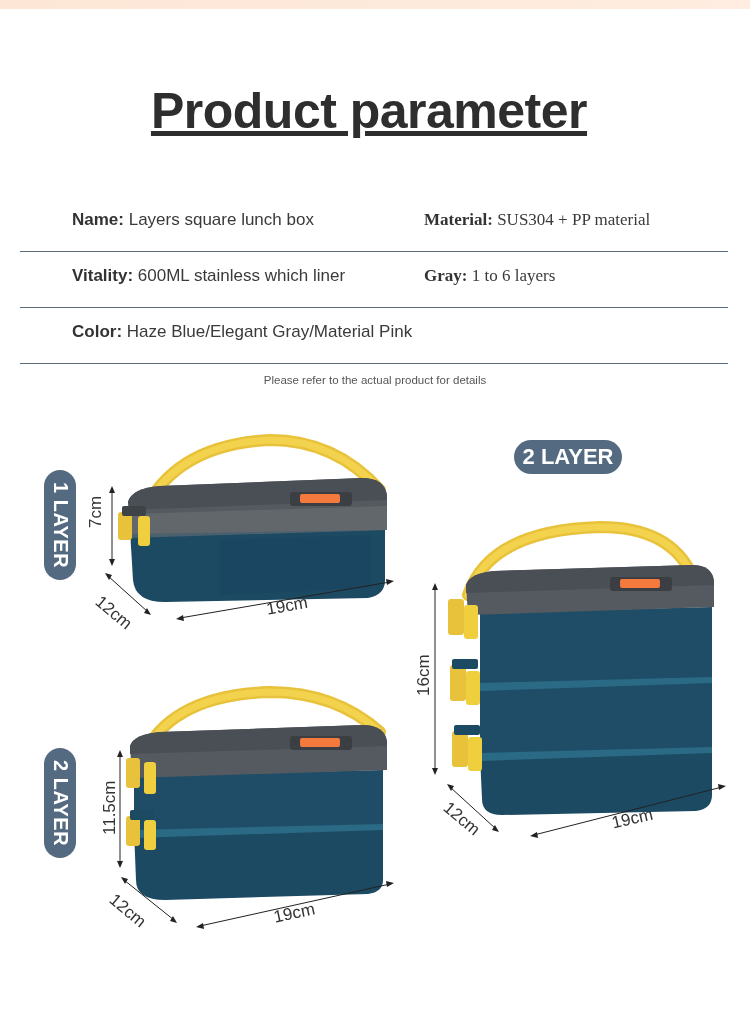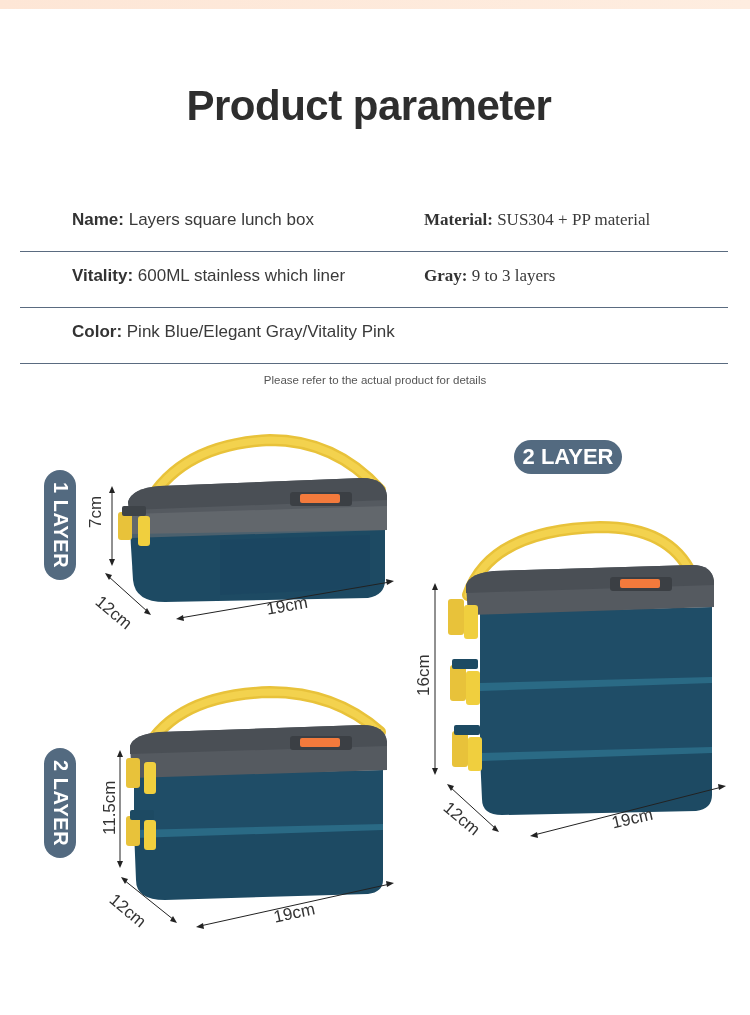--- a/index.html
+++ b/index.html
@@ -1,19 +1,19 @@
 <!DOCTYPE html>
 <html><head>
 <meta charset="utf-8">
 <style>
   * { box-sizing: border-box; margin: 0; padding: 0; }
   html, body { width: 750px; height: 1015px; background: #ffffff; overflow: hidden; }
   body { position: relative; font-family: "Liberation Sans", "DejaVu Sans", sans-serif; color: #333; }
   .top-band { position: absolute; left: 0; top: 0; width: 750px; height: 9px; background: linear-gradient(90deg,#fde6d6,#feede0); }
-  .title { position: absolute; left: 0; top: 82px; width: 738px; text-align: center; font-size: 42px; font-weight: bold; color: #2e2e2e; letter-spacing: -0.5px; }
+  .title { position: absolute; left: 0; top: 82px; width: 738px; text-align: center; font-size: 50px; font-weight: bold; color: #2e2e2e; letter-spacing: -0.5px; text-decoration: underline; }
   .spec-table { position: absolute; left: 20px; top: 196px; width: 708px; }
   .spec-row { position: relative; height: 56px; border-bottom: 1.5px solid #5a6b80; }
   .spec-row:last-child { border-bottom: 1.5px solid #5a6b80; }
   .spec-cell { position: absolute; top: 14px; font-size: 17px; color: #3a3a3a; white-space: nowrap; }
   .spec-cell.left { left: 16px; margin-left: 36px; }
   .spec-cell.right { left: 404px; font-family: Liberation Serif, serif; }
   .spec-label { font-weight: bold; color: #333; }
   .note { position: absolute; left: 0; top: 374px; width: 750px; text-align: center; font-size: 11.5px; line-height: 12px; color: #555; }
   .pill-v { position: absolute; width: 32px; background: #536a80; border-radius: 16px; display: flex; align-items: center; justify-content: center; }
   .pill-v span { writing-mode: vertical-rl; color: #fff; font-weight: bold; font-size: 20px; letter-spacing: 0.5px; }
@@ -28,24 +28,24 @@
 
 <h1 class="title">Product parameter</h1>
 
 <div class="spec-table">
   <div class="spec-row">
     <div class="spec-cell left"><span class="spec-label">Name:</span><span> Layers square lunch box</span></div>
     <div class="spec-cell right"><span class="spec-label">Material:</span><span> SUS304 + PP material</span></div>
   </div>
   <div class="spec-row">
     <div class="spec-cell left"><span class="spec-label">Vitality:</span><span> 600ML stainless which liner</span></div>
-    <div class="spec-cell right"><span class="spec-label">Gray:</span><span> 9 to 3 layers</span></div>
+    <div class="spec-cell right"><span class="spec-label">Gray:</span><span> 1 to 6 layers</span></div>
   </div>
   <div class="spec-row">
-    <div class="spec-cell left"><span class="spec-label">Color:</span><span> Pink Blue/Elegant Gray/Vitality Pink</span></div>
+    <div class="spec-cell left"><span class="spec-label">Color:</span><span> Haze Blue/Elegant Gray/Material Pink</span></div>
   </div>
 </div>
 
 <div class="note">
   <div>Please refer to the actual product for details</div>
 </div>
 
 <div class="pill-v" style="left:44px; top:470px; height:110px;">
   <span>1 LAYER</span>
 </div>

